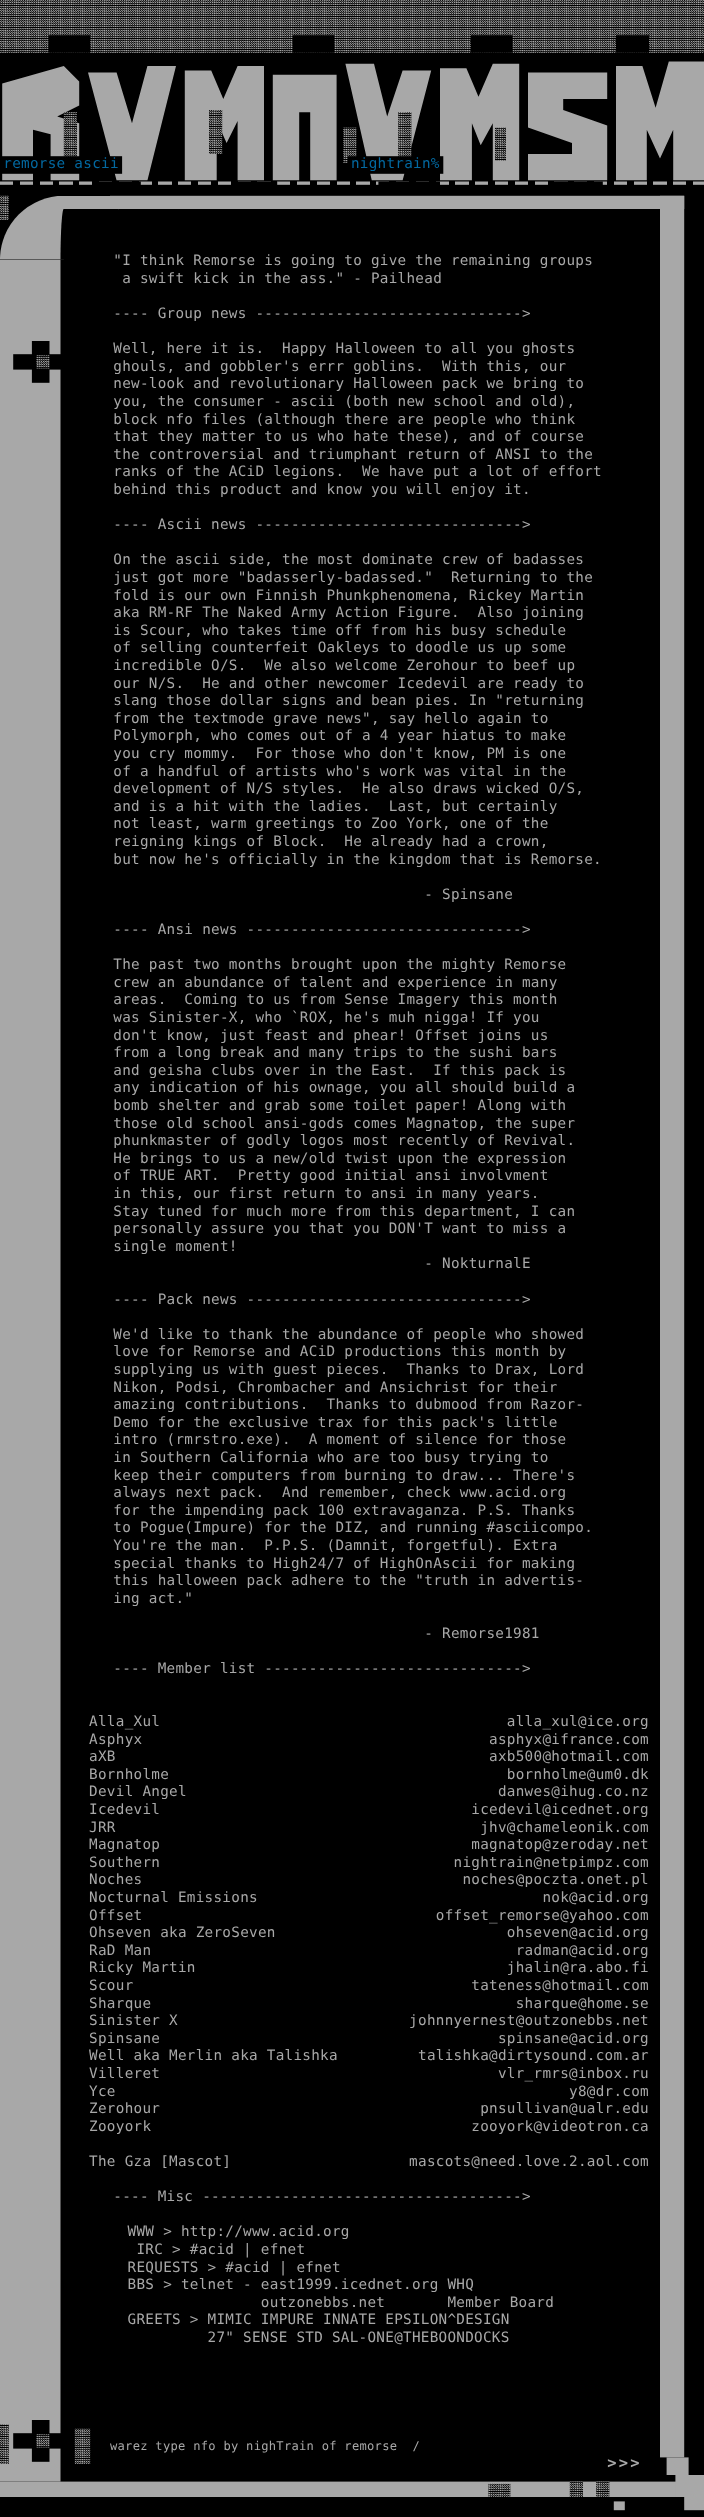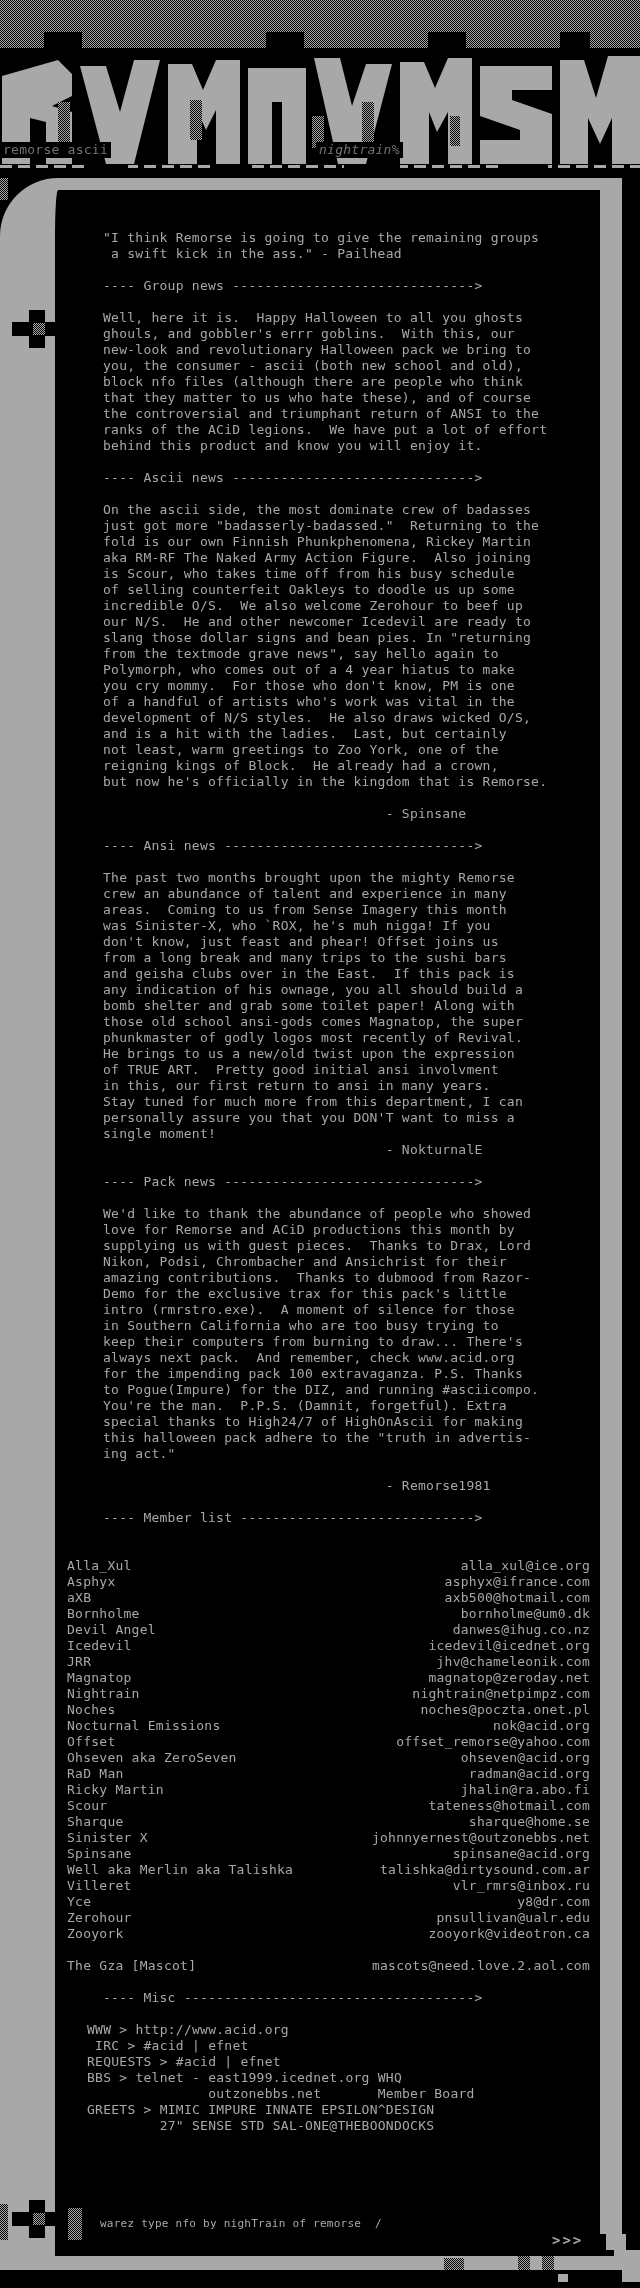--- a/index.html
+++ b/index.html
@@ -8,42 +8,42 @@
   .dither{background-image:conic-gradient(#a8a8a8 25%,#000 25% 50%,#a8a8a8 50% 75%,#000 75%);
           background-size:2px 2px;}
   .abs{position:absolute;}
   .gray{background:#a8a8a8;}
   .black{background:#000;}
   
   .band{left:0;top:0;width:640px;height:48px;}
   
   .logo-svg{left:0;top:48px;width:640px;height:116px;}
   .logo-label{top:142px;height:16px;line-height:16px;font-size:13px;letter-spacing:.25px;
-              background:#000;color:#737373;padding:0 3px;}
+              background:#000;color:#0369a1;padding:0 3px;}
   .dash-line{left:0;top:165px;width:640px;height:3px;
              background:repeating-linear-gradient(90deg,#a8a8a8 0 12px,transparent 12px 18px);}
   
   .corner{left:0;top:178px;width:108px;height:58px;border-top:12px solid #a8a8a8;
           border-left:55px solid #a8a8a8;border-top-left-radius:58px;box-sizing:border-box;}
   .frame-left{left:0;top:236px;width:55px;height:2020px;}
   .frame-top{left:100px;top:178px;width:522px;height:12px;}
   .frame-right{left:600px;top:178px;width:22px;height:2056px;}
   .frame-bottom{left:0;top:2256px;width:622px;height:14px;}
   
   .content{position:absolute;left:55px;top:192px;width:545px;padding-top:22px;
            font-size:13px;line-height:16px;letter-spacing:.25px;}
   .t{margin:16px 0;white-space:pre;font-family:inherit;font-size:inherit;
      line-height:inherit;letter-spacing:inherit;}
   .indent{padding-left:48px;}
   .memberlist{margin-top:32px;}
   .member-row{display:flex;justify-content:space-between;height:16px;line-height:16px;
-              padding-left:12px;padding-right:10px;white-space:pre;}
+              padding-left:26px;padding-right:10px;white-space:pre;}
   .mascot-row{margin-top:16px;}
   .misc{margin-top:16px;}
-  .misc .line{height:16px;white-space:pre;padding-left:32px;}
+  .misc .line{height:16px;white-space:pre;padding-left:61px;}
   .footer-credit{left:100px;top:2216px;height:16px;line-height:16px;font-size:11px;
                  letter-spacing:.25px;white-space:pre;}
   .more-arrows{left:552px;top:2232px;height:16px;line-height:16px;font-size:14px;
                letter-spacing:2px;font-weight:bold;}
 </style>
 </head>
 <body>
 
 <div class="page">
 
@@ -66,21 +66,21 @@
     </g>
   </svg>
 
   <div class="abs dither" style="left:58px;top:102px;width:12px;height:42px;"></div>
   <div class="abs dither" style="left:190px;top:100px;width:12px;height:40px;"></div>
   <div class="abs dither" style="left:312px;top:116px;width:12px;height:32px;"></div>
   <div class="abs dither" style="left:362px;top:102px;width:12px;height:46px;"></div>
   <div class="abs dither" style="left:450px;top:116px;width:10px;height:30px;"></div>
 
   <div class="abs logo-label" style="left:0px;">remorse ascii</div>
-  <div class="abs logo-label" style="left:316px;font-style:italic;">nightrain%</div>
+  <div class="abs logo-label" style="left:316px;">nightrain%</div>
 
   <div class="abs dash-line"></div>
   <div class="abs black" style="left:88px;top:165px;width:40px;height:4px;"></div>
   <div class="abs black" style="left:212px;top:165px;width:40px;height:4px;"></div>
   <div class="abs black" style="left:344px;top:165px;width:56px;height:4px;"></div>
   <div class="abs black" style="left:500px;top:165px;width:48px;height:4px;"></div>
 
   <div class="abs corner"></div>
   <div class="abs gray frame-left"></div>
   <div class="abs gray frame-top"></div>
@@ -187,21 +187,21 @@
 
     <div class="memberlist">
       <div class="member-row"><span>Alla_Xul</span><span>alla_xul@ice.org</span></div>
       <div class="member-row"><span>Asphyx</span><span>asphyx@ifrance.com</span></div>
       <div class="member-row"><span>aXB</span><span>axb500@hotmail.com</span></div>
       <div class="member-row"><span>Bornholme</span><span>bornholme@um0.dk</span></div>
       <div class="member-row"><span>Devil Angel</span><span>danwes@ihug.co.nz</span></div>
       <div class="member-row"><span>Icedevil</span><span>icedevil@icednet.org</span></div>
       <div class="member-row"><span>JRR</span><span>jhv@chameleonik.com</span></div>
       <div class="member-row"><span>Magnatop</span><span>magnatop@zeroday.net</span></div>
-      <div class="member-row"><span>Nightrain</span><span>nightrain@netpimpz.com</span></div>
+      <div class="member-row"><span>Southern</span><span>nightrain@netpimpz.com</span></div>
       <div class="member-row"><span>Noches</span><span>noches@poczta.onet.pl</span></div>
       <div class="member-row"><span>Nocturnal Emissions</span><span>nok@acid.org</span></div>
       <div class="member-row"><span>Offset</span><span>offset_remorse@yahoo.com</span></div>
       <div class="member-row"><span>Ohseven aka ZeroSeven</span><span>ohseven@acid.org</span></div>
       <div class="member-row"><span>RaD Man</span><span>radman@acid.org</span></div>
       <div class="member-row"><span>Ricky Martin</span><span>jhalin@ra.abo.fi</span></div>
       <div class="member-row"><span>Scour</span><span>tateness@hotmail.com</span></div>
       <div class="member-row"><span>Sharque</span><span>sharque@home.se</span></div>
       <div class="member-row"><span>Sinister X</span><span>johnnyernest@outzonebbs.net</span></div>
       <div class="member-row"><span>Spinsane</span><span>spinsane@acid.org</span></div>

